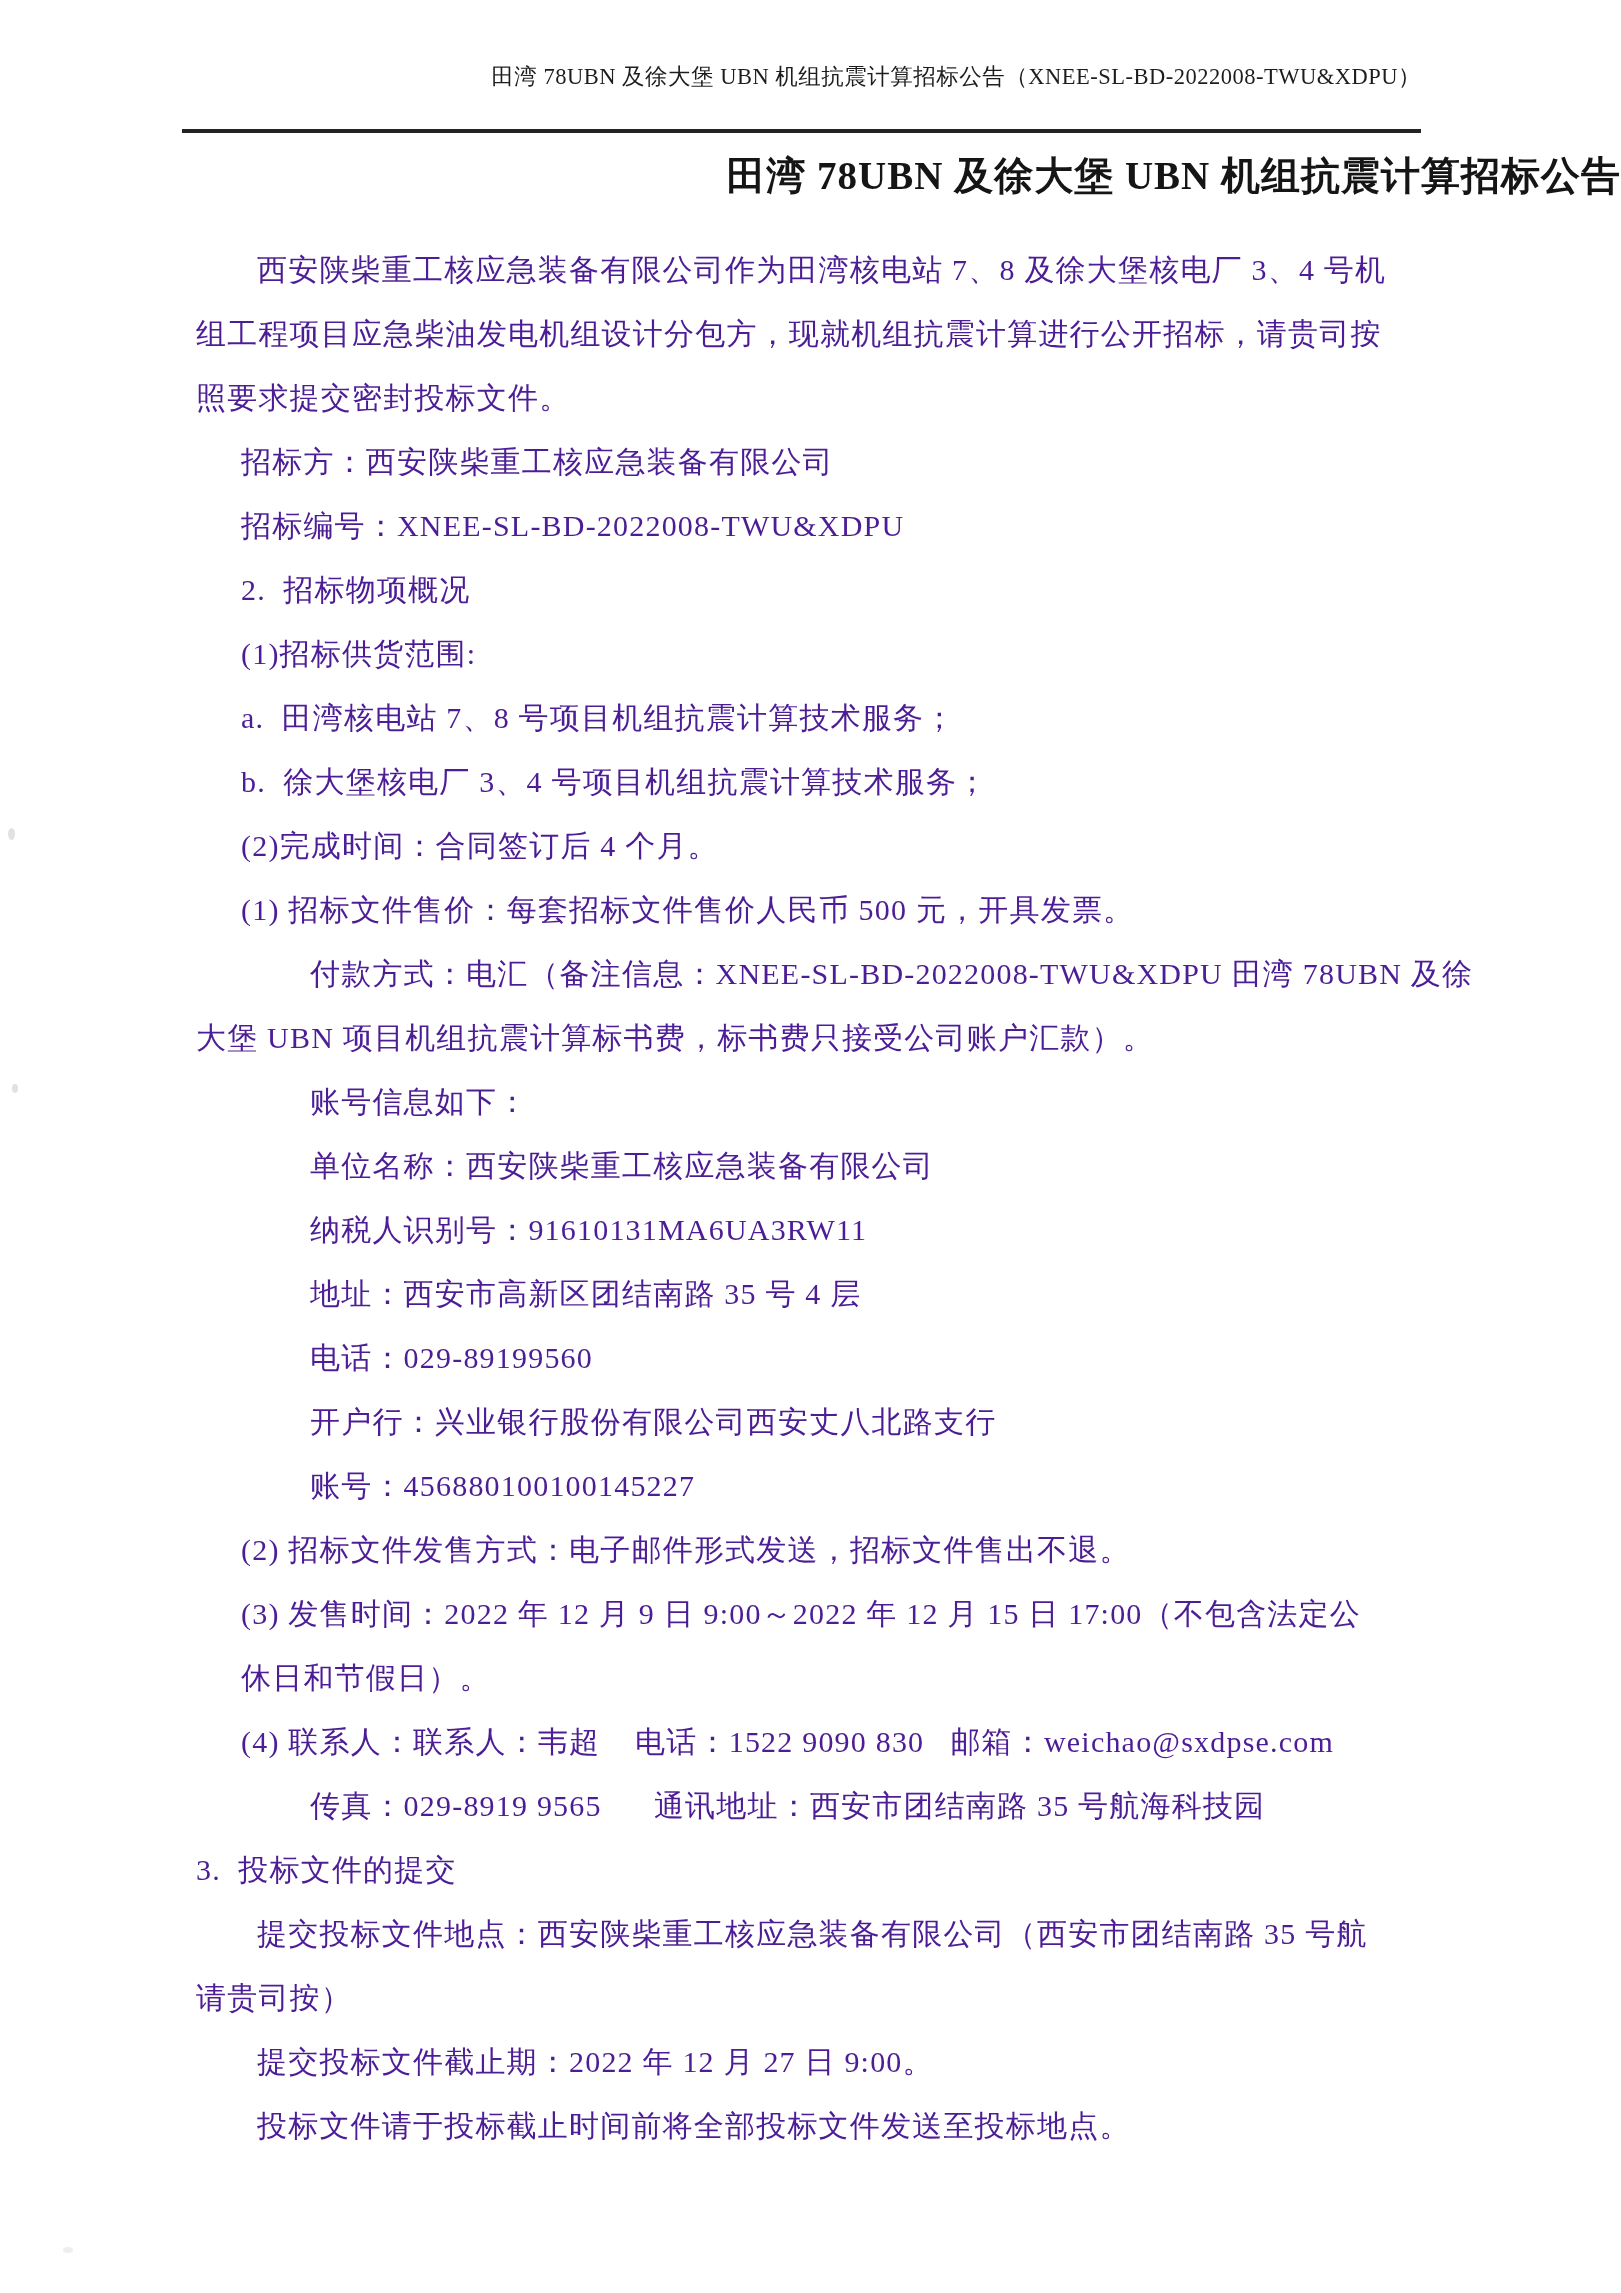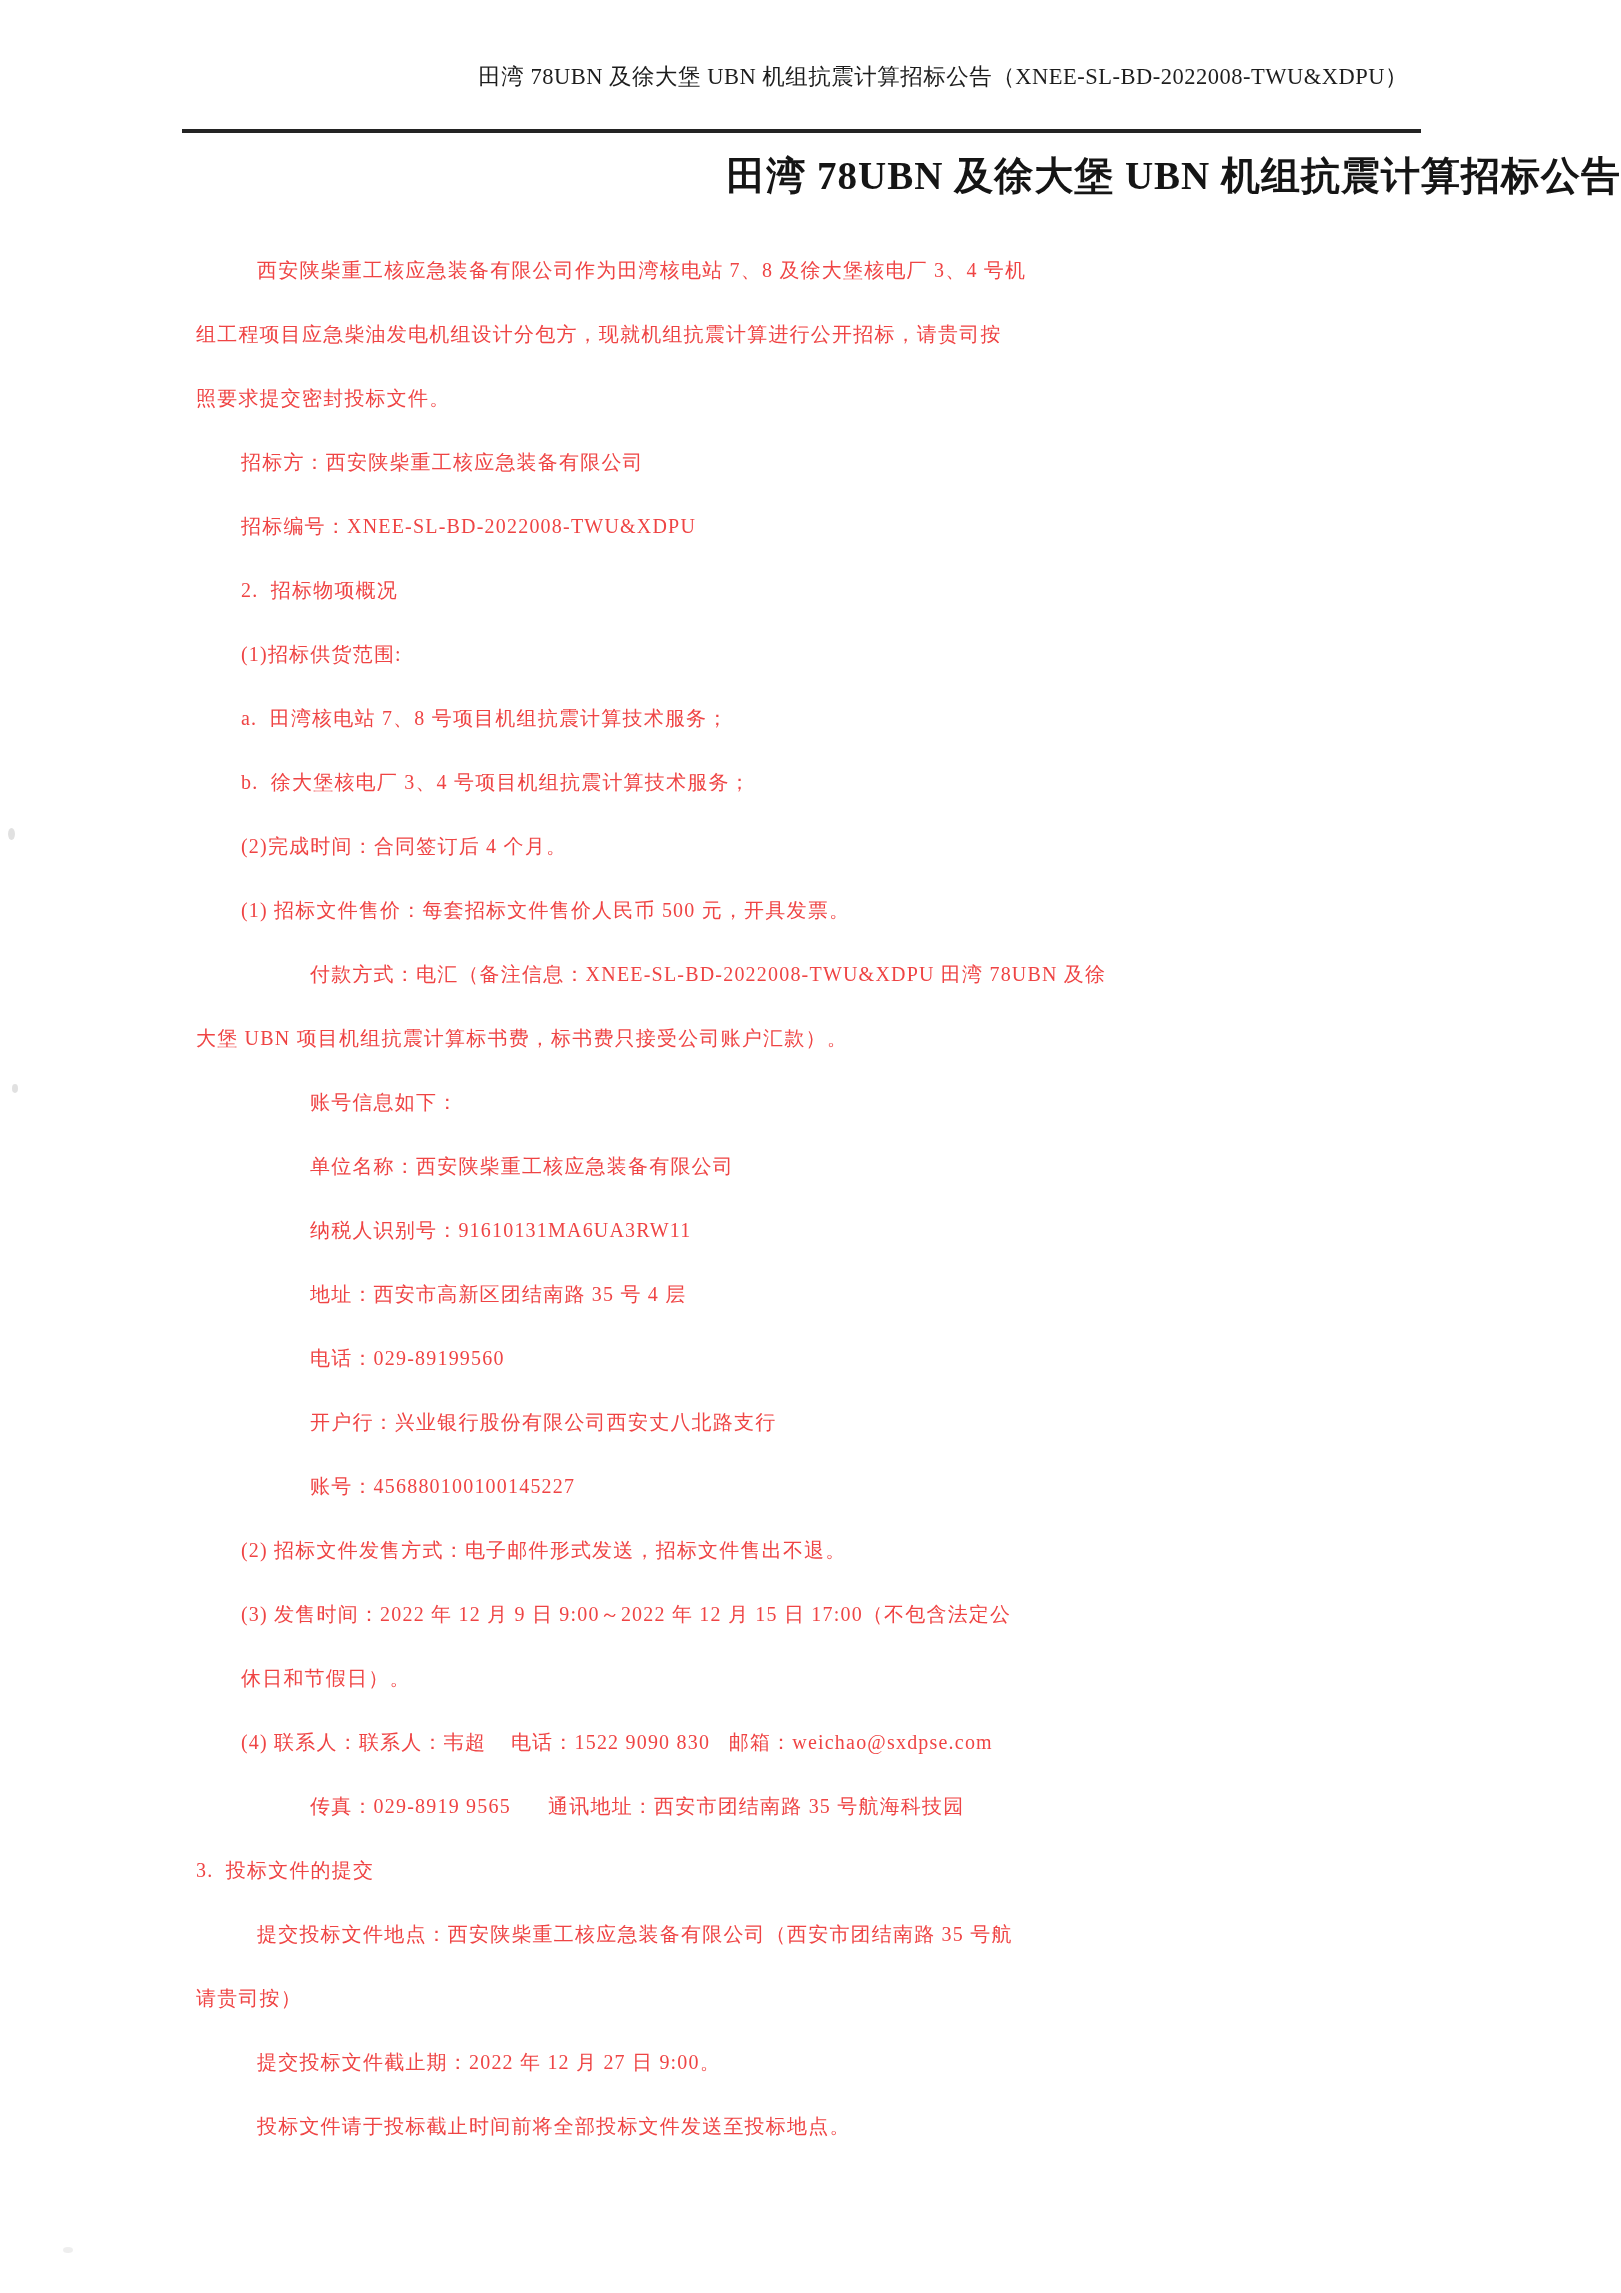--- a/index.html
+++ b/index.html
@@ -4,41 +4,41 @@
 <style>
   html,body{margin:0;padding:0;background:#9e9e9e;}
   .page{
     position:relative;
     width:1621px;height:2294px;
     background:#ffffff;
     overflow:hidden;
     font-family:"Liberation Serif","DejaVu Serif",serif;
   }
   .header{
-    position:absolute;top:61px;left:183px;width:1225px;
+    position:absolute;top:61px;left:196px;width:1225px;
     text-align:right;
     font-size:22.5px;letter-spacing:0.5px;color:#1d1d1d;
     white-space:pre;
   }
   .rule{
     position:absolute;top:129px;left:182px;width:1239px;height:3.9px;
     background:#232323;
   }
   .title{
     position:absolute;top:149px;left:0;width:1621px;margin:0;
     text-align:right;
     font-size:39px;font-weight:700;letter-spacing:1px;color:#151515;
     white-space:pre;
   }
   .lines{
     position:absolute;top:238px;left:196px;width:1304px;
   }
   .line{
     height:64px;line-height:64px;
-    font-size:20px;letter-spacing:1.2px;color:#ef4444;
+    font-size:30px;letter-spacing:1.2px;color:#4c1d95;
     white-space:pre;
   }
   .ind-none{padding-left:0;}
   .ind-p{padding-left:61px;}
   .ind-s{padding-left:45px;}
   .ind-d{padding-left:114px;}
   .artifact{
     position:absolute;background:#bdbdbd;opacity:.45;border-radius:50%;
   }
   .a1{left:7.8px;top:828px;width:6.9px;height:11.8px;}

